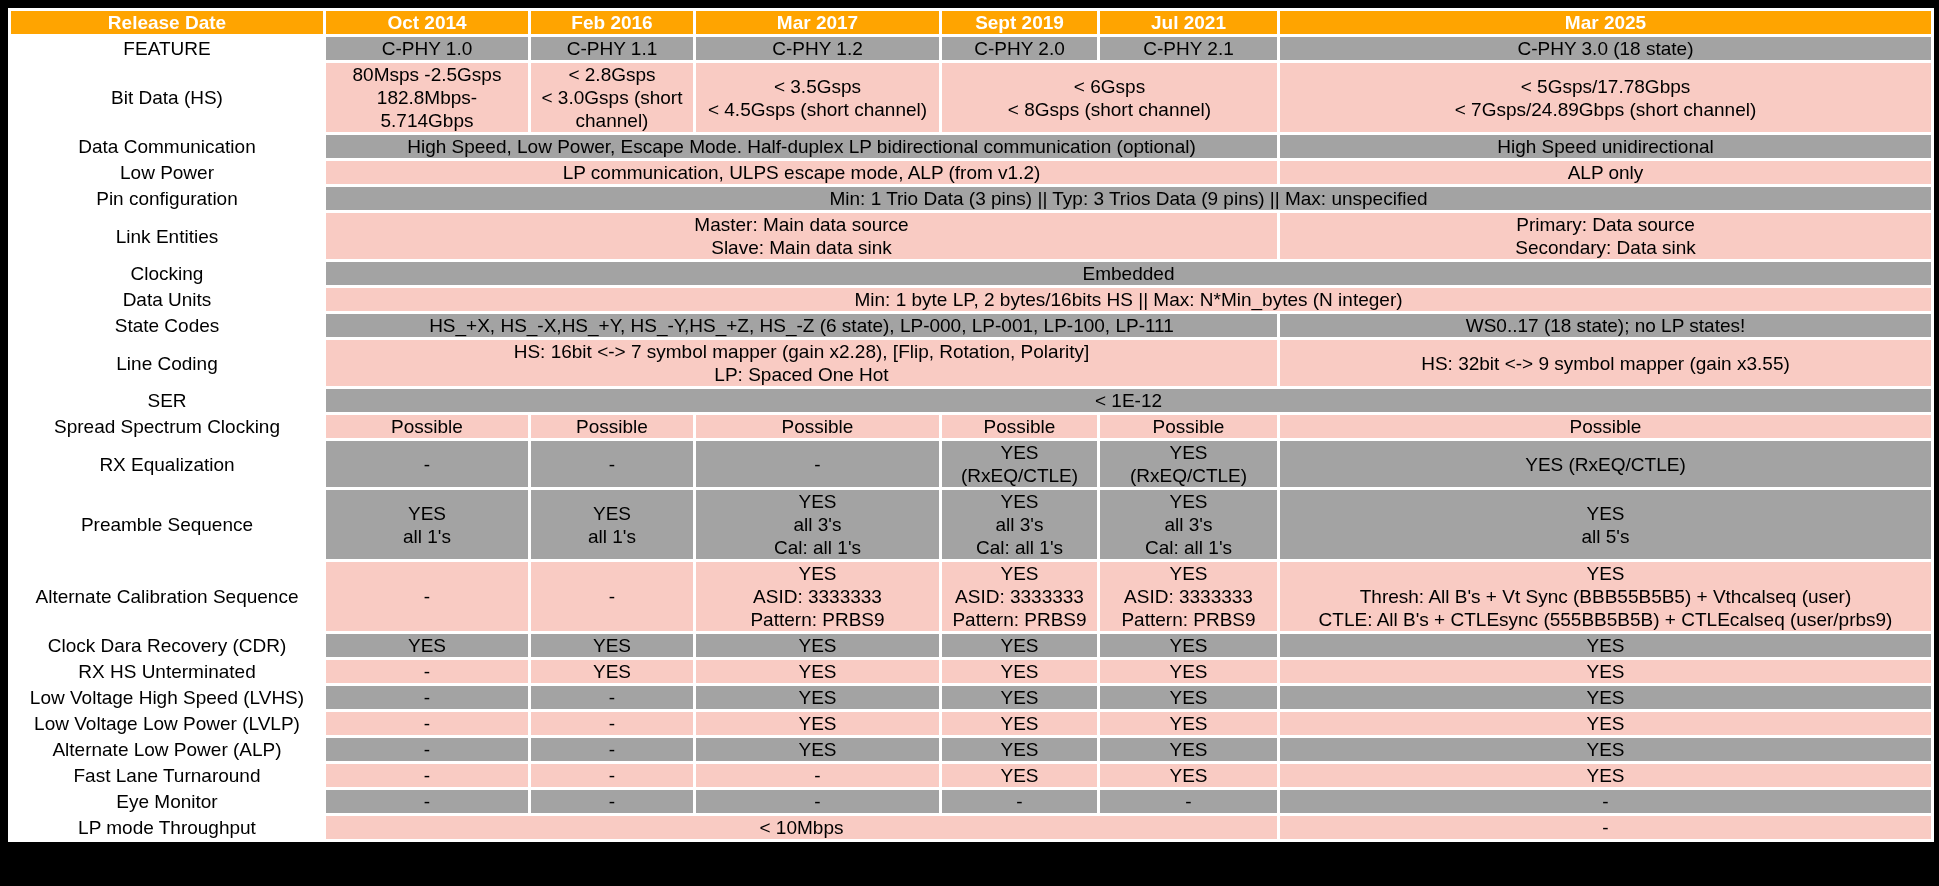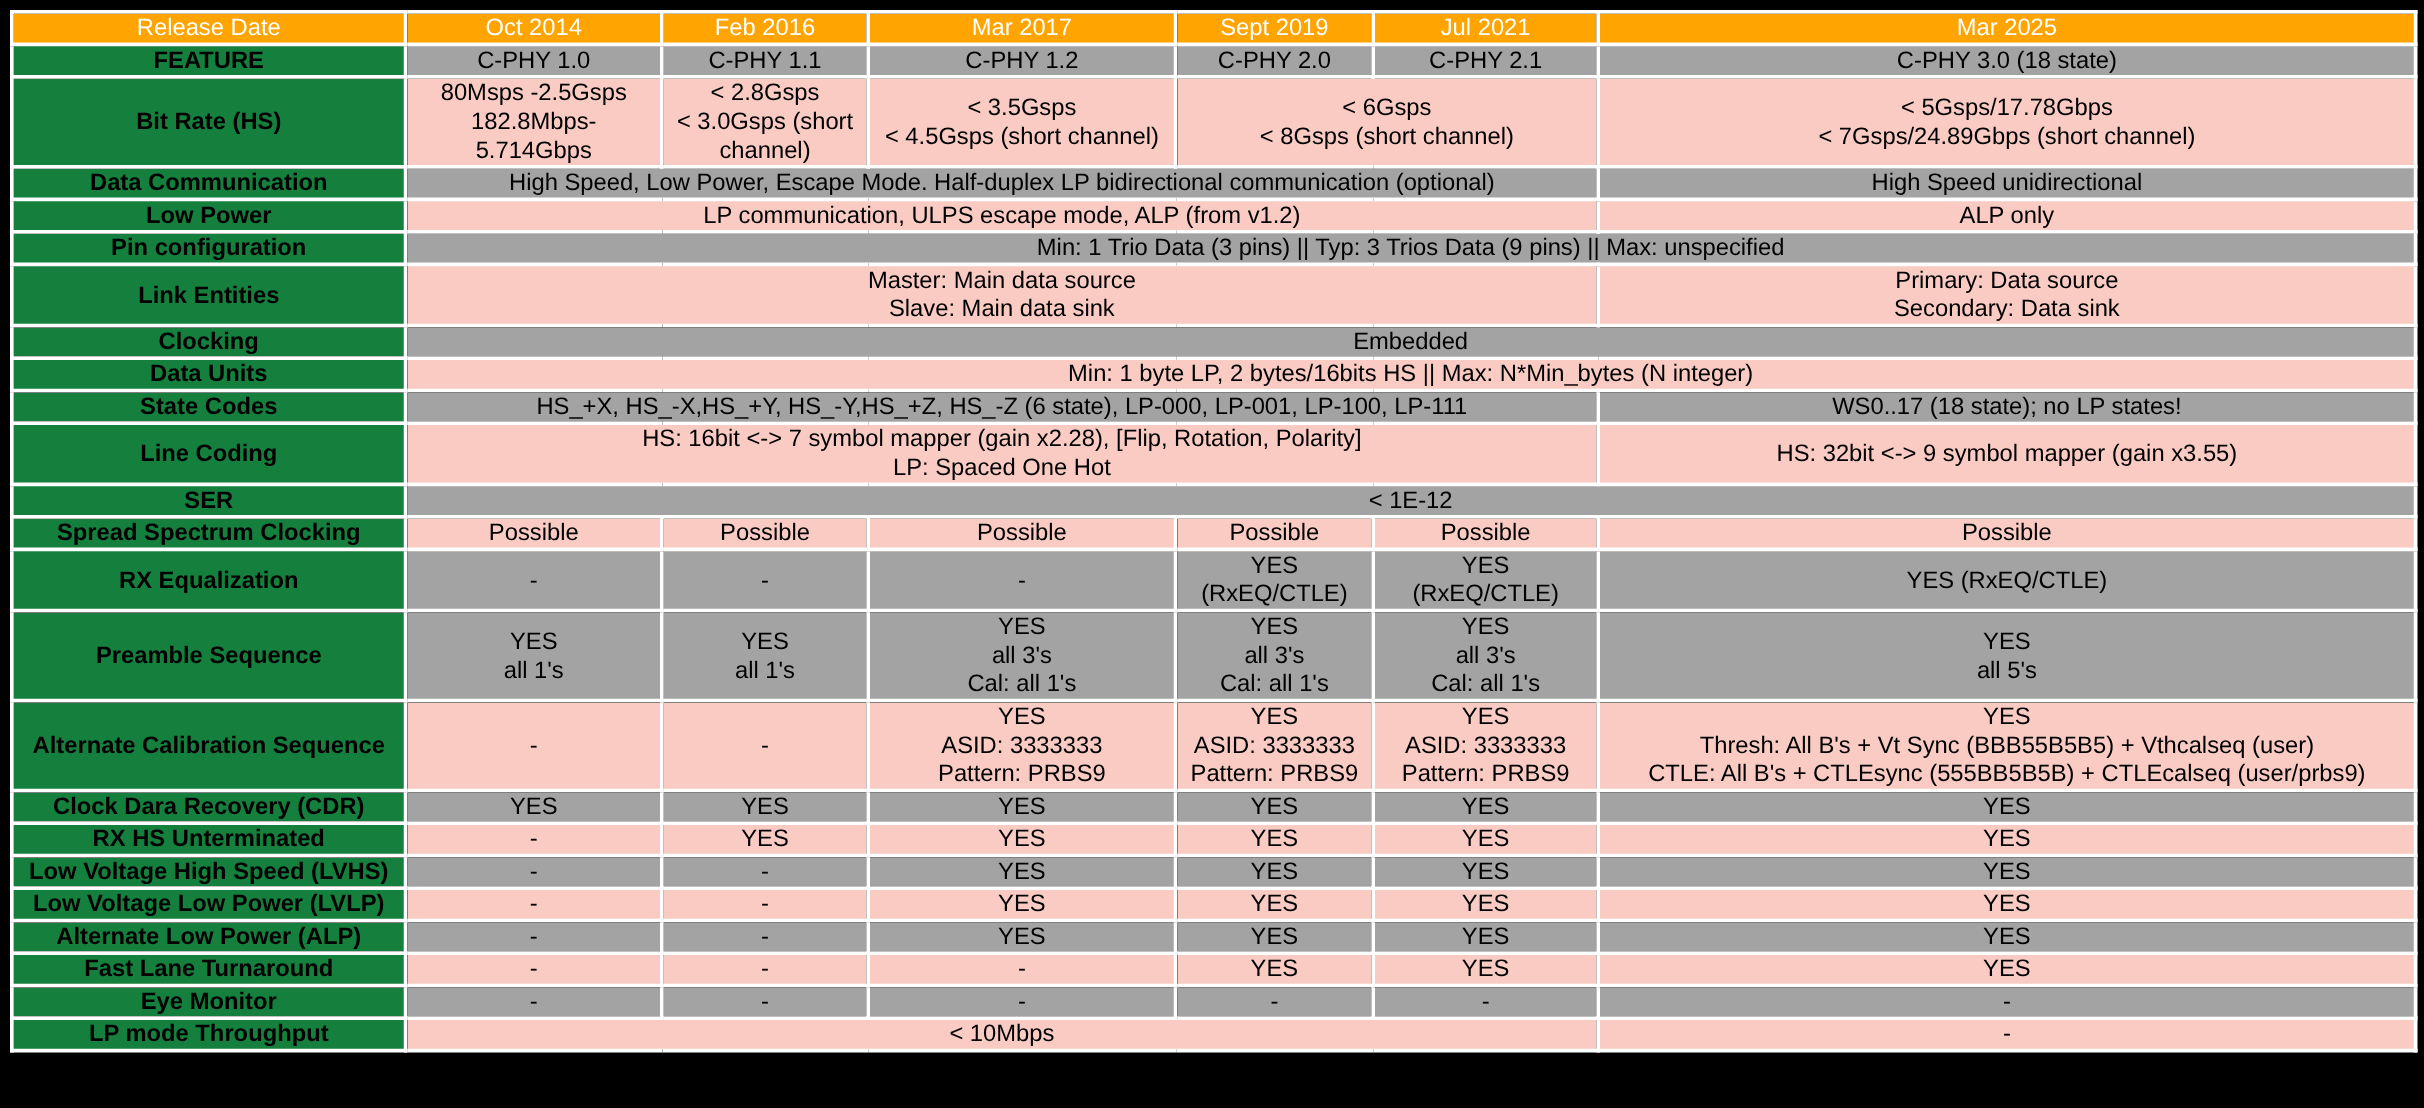--- a/index.html
+++ b/index.html
@@ -24,26 +24,26 @@
     border: 3px solid #ffffff;
     padding: 0 2px;
     text-align: center;
     vertical-align: middle;
     white-space: pre-line;
     overflow: hidden;
   }
   table.cphy thead th {
     background: #FFA400;
     color: #ffffff;
+    font-weight: bold;
+  }
+  table.cphy th.rowlabel {
+    background: #ffffff;
+    color: #000000;
     font-weight: normal;
-  }
-  table.cphy th.rowlabel {
-    background: #15803d;
-    color: #000000;
-    font-weight: bold;
   }
   td.light { background: #a3a3a3; }
   td.dark  { background: #F9CBC3; }
 </style>
 </head>
 <body>
 
 <div class="wrap">
   <table class="cphy">
     <colgroup>
@@ -70,21 +70,21 @@
         <tr>
           <th class="rowlabel">FEATURE</th>
           <td class="light">C-PHY 1.0</td>
           <td class="light">C-PHY 1.1</td>
           <td class="light">C-PHY 1.2</td>
           <td class="light">C-PHY 2.0</td>
           <td class="light">C-PHY 2.1</td>
           <td class="light">C-PHY 3.0 (18 state)</td>
         </tr>
         <tr>
-          <th class="rowlabel">Bit Rate (HS)</th>
+          <th class="rowlabel">Bit Data (HS)</th>
           <td class="dark">80Msps -2.5Gsps
 182.8Mbps-
 5.714Gbps</td>
           <td class="dark">&lt; 2.8Gsps
 &lt; 3.0Gsps (short channel)</td>
           <td class="dark">&lt; 3.5Gsps
 &lt; 4.5Gsps (short channel)</td>
           <td class="dark" colspan="2">&lt; 6Gsps
 &lt; 8Gsps (short channel)</td>
           <td class="dark">&lt; 5Gsps/17.78Gbps

